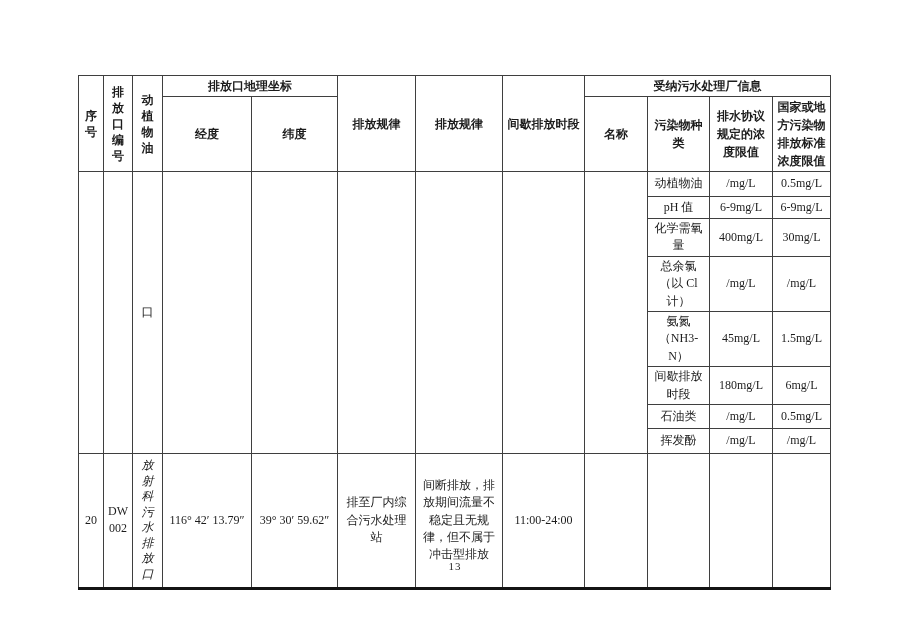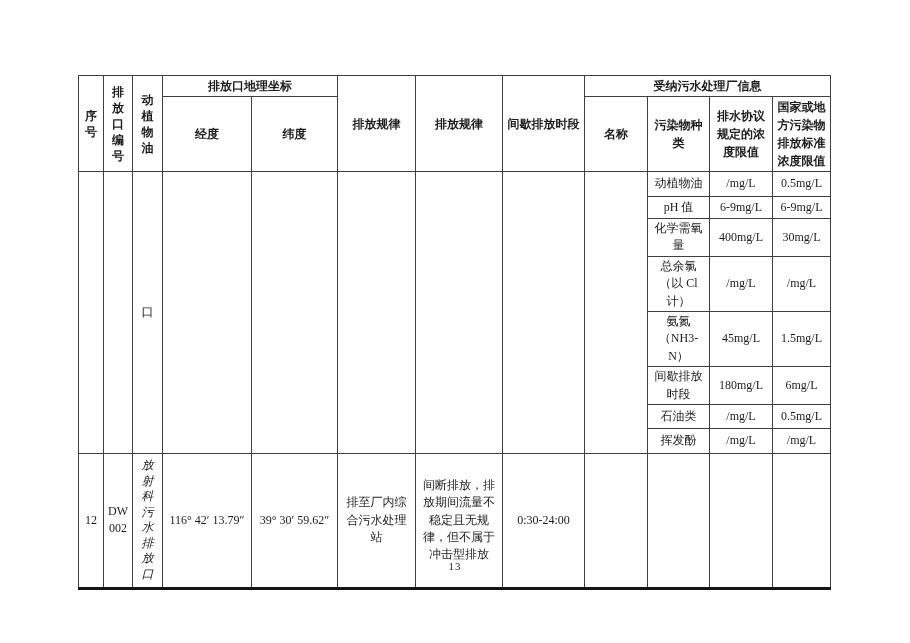--- a/index.html
+++ b/index.html
@@ -126,30 +126,30 @@
     <td>/mg/L</td>
     <td>0.5mg/L</td>
   </tr>
   <tr style="height:25px">
     <td>挥发酚</td>
     <td>/mg/L</td>
     <td>/mg/L</td>
   </tr>
 
   <tr style="height:135px">
-    <td>12</td>
+    <td>20</td>
     <td class="ba">DW002</td>
     <td>
       <div class="vtext-tall">放射科污水排放口</div>
     </td>
     <td class="ba">116° 42′ 13.79″</td>
     <td class="ba">39° 30′ 59.62″</td>
     <td>排至厂内综合污水处理站</td>
     <td>间断排放，排放期间流量不稳定且无规律，但不属于冲击型排放</td>
-    <td>0:30-24:00</td>
+    <td>11:00-24:00</td>
     <td></td>
     <td></td>
     <td></td>
     <td></td>
   </tr>
 </tbody>
   </table>
 
 <div class="page-number">13</div>
 

